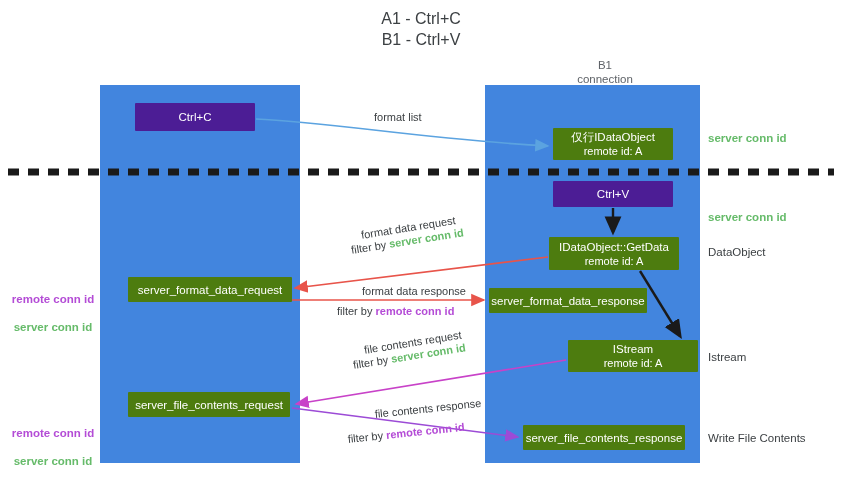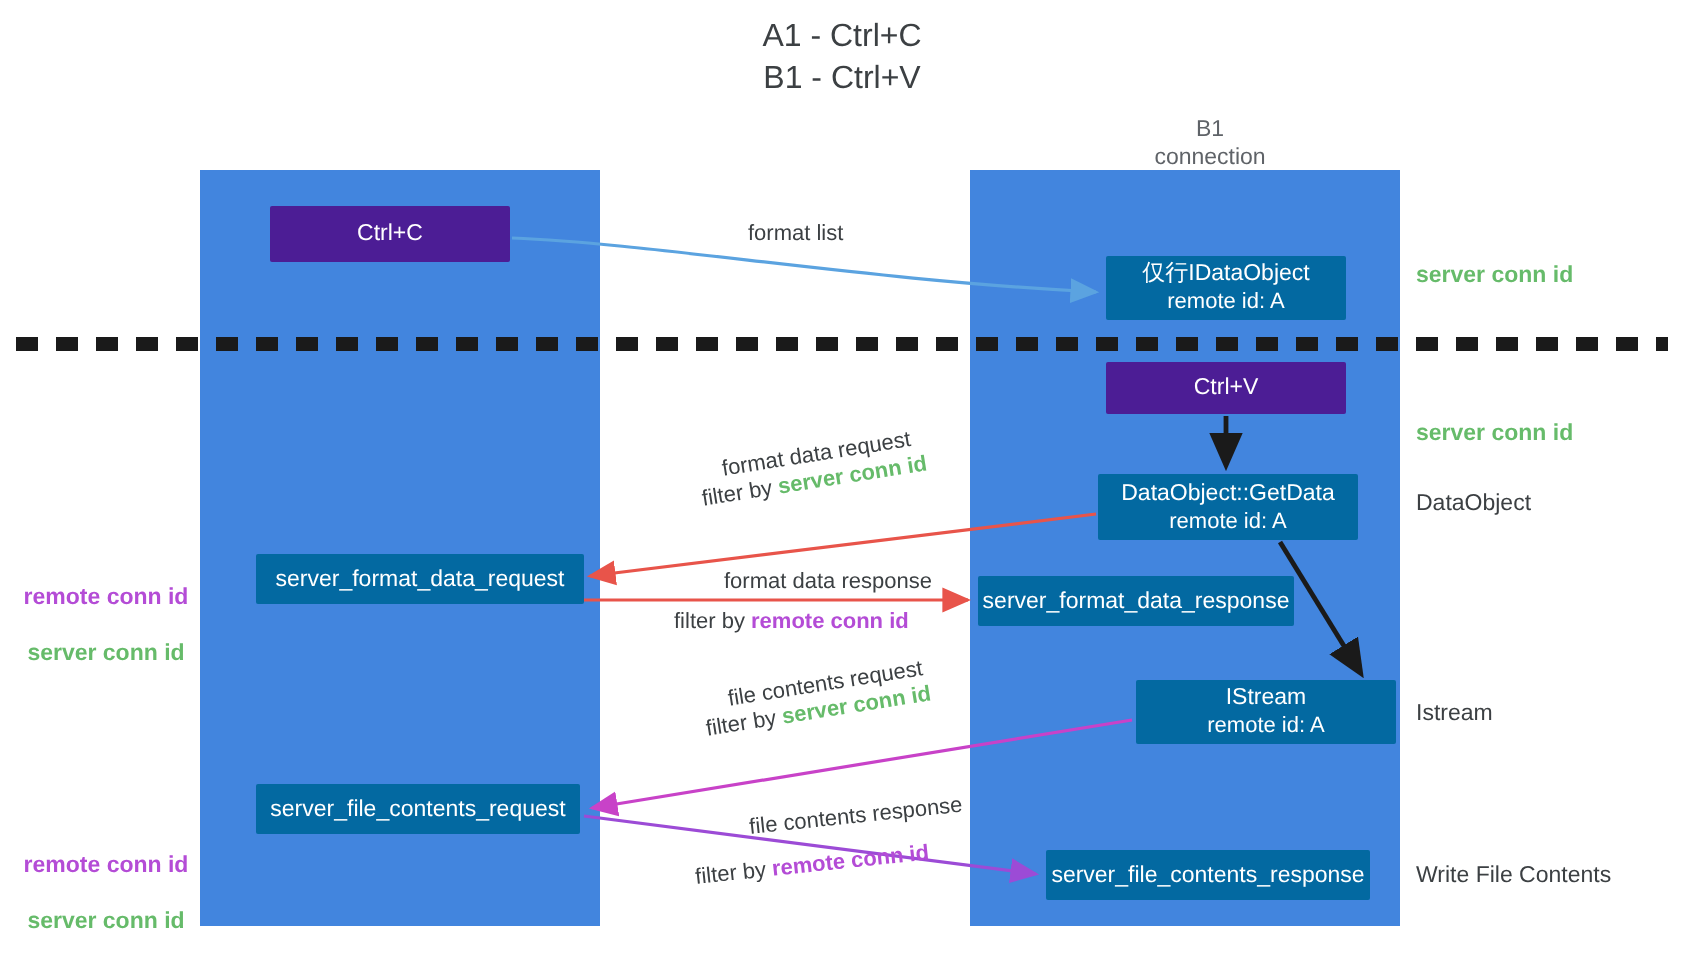--- a/index.html
+++ b/index.html
@@ -44,21 +44,21 @@
     color:#ffffff;
     font-size:11.5px;
     line-height:14px;
     text-align:center;
     border-radius:1px;
     padding:2px 4px;
     white-space:pre-line;
   }
   .node.green{background:#4c1d95;}
   .node.orange{background:#fbb濾;}
-  .node.orange{background:#0369a1;}
+  .node.orange{background:#4d7c0f;}
   .node .sub{font-size:11px;}
 
   #n-ctrlc{left:135px;top:103px;width:120px;height:28px;}
   #n-idataobject{left:553px;top:128px;width:120px;height:32px;}
   #n-ctrlv{left:553px;top:181px;width:120px;height:26px;}
   #n-getdata{left:549px;top:237px;width:130px;height:33px;}
   #n-fmt-req{left:128px;top:277px;width:164px;height:25px;}
   #n-fmt-resp{left:489px;top:288px;width:158px;height:25px;}
   #n-istream{left:568px;top:340px;width:130px;height:32px;}
   #n-file-req{left:128px;top:392px;width:162px;height:25px;}
@@ -163,21 +163,21 @@
   <div class="node orange" id="n-idataobject">
     <span>仅行IDataObject</span>
     <span class="sub">remote id: A</span>
   </div>
 
   <div class="node green" id="n-ctrlv">
     <span>Ctrl+V</span>
   </div>
 
   <div class="node orange" id="n-getdata">
-    <span>DataObject::GetData</span>
+    <span>IDataObject::GetData</span>
     <span class="sub">remote id: A</span>
   </div>
 
   <div class="node orange" id="n-fmt-req">
     <span>server_format_data_request</span>
   </div>
 
   <div class="node orange" id="n-fmt-resp">
     <span>server_format_data_response</span>
   </div>

